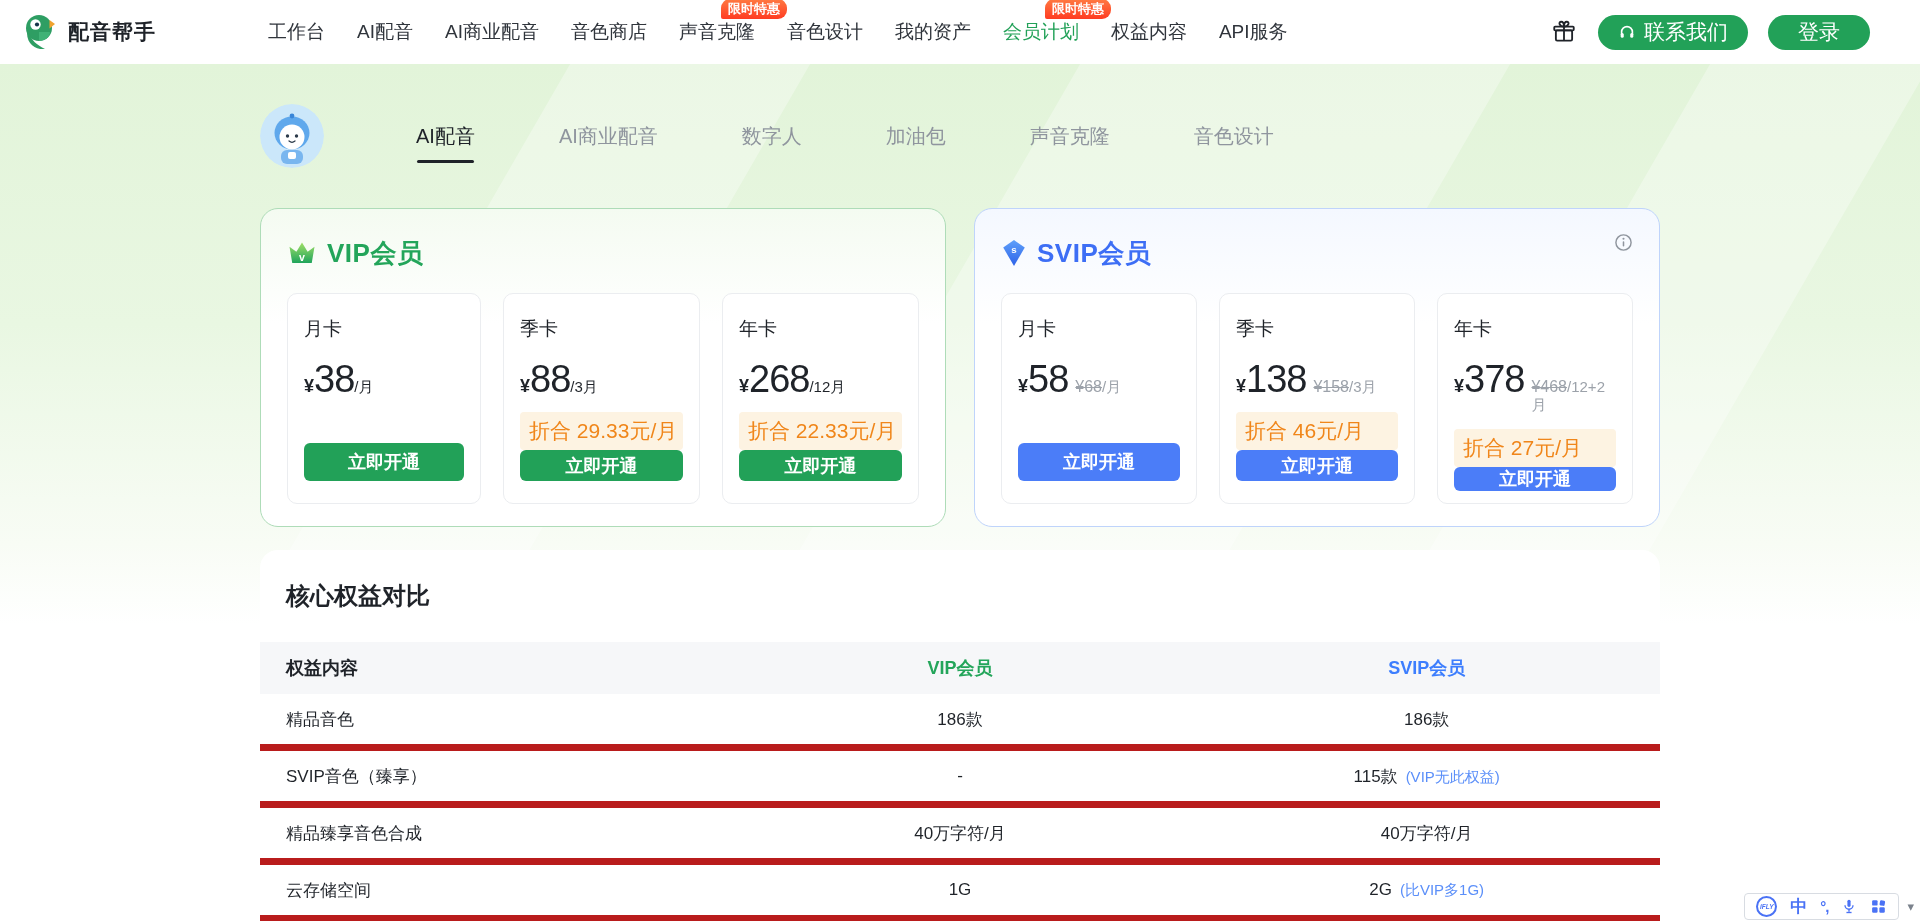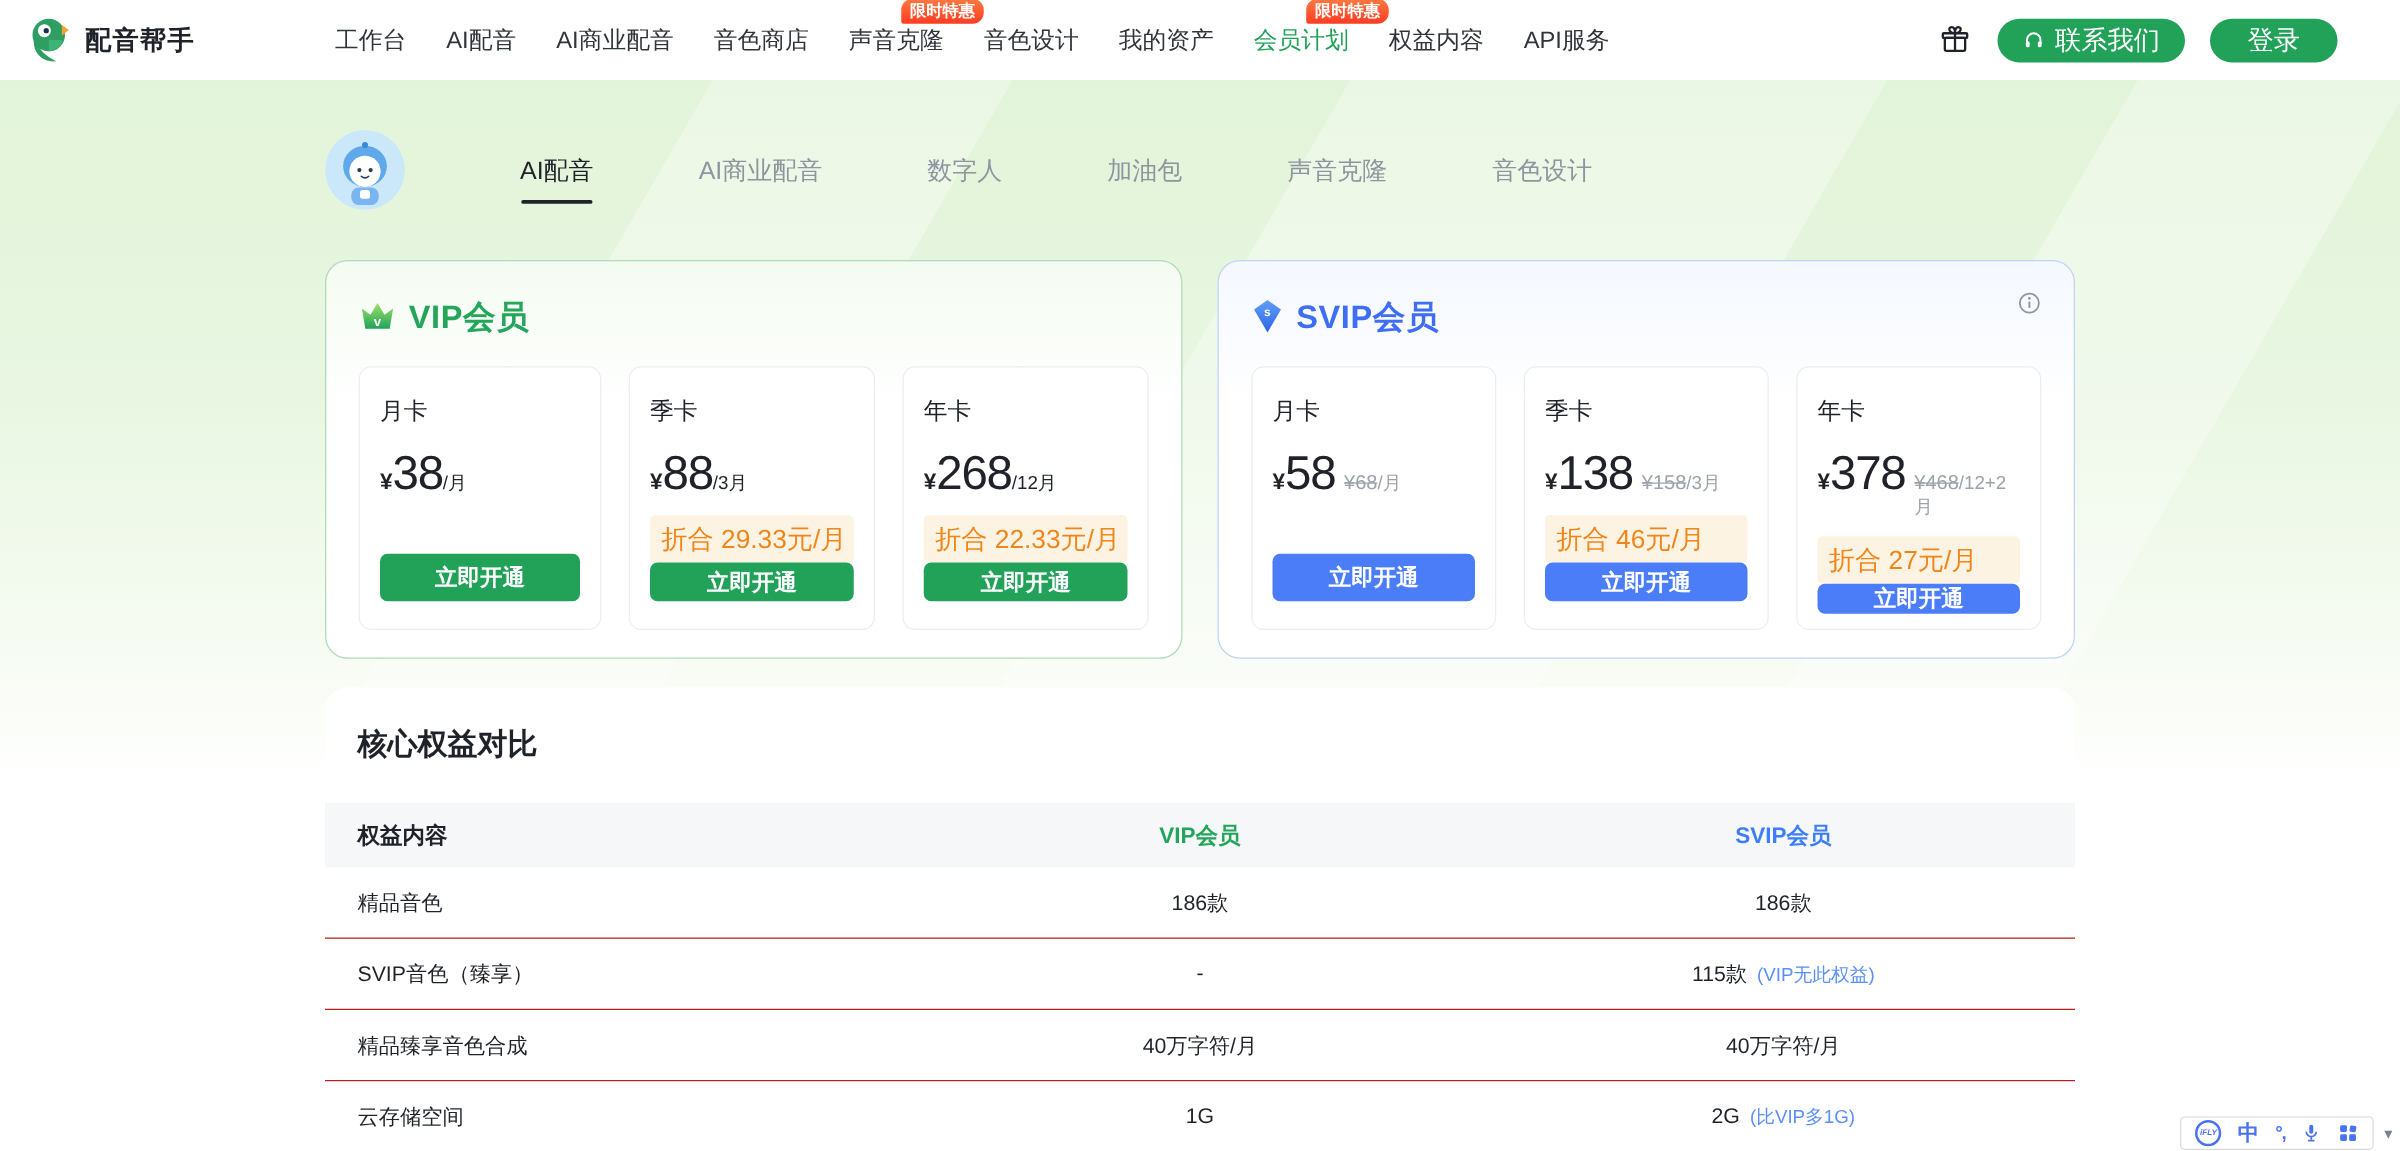--- a/index.html
+++ b/index.html
@@ -75,21 +75,21 @@
   
   .table-card { margin-top:23px; background:#fff; border-radius:18px 18px 0 0; padding-top:30px; min-height:380px; }
   .table-title { font-size:24px; font-weight:bold; color:#1f2329; padding:0 26px; line-height:32px; margin-bottom:30px; }
   .trow { display:grid; grid-template-columns:1fr 1fr 1fr; align-items:center; }
   .trow .c { text-align:center; font-size:17px; color:#1f2329; }
   .trow .c.name { text-align:left; padding-left:26px; }
   .thead { height:52px; background:#f6f7f9; font-weight:bold; }
   .thead .c { font-size:18px; font-weight:bold; }
   .thead .vip-h { color:#23a55a; }
   .thead .svip-h { color:#3d7efe; }
-  .tbody-row { height:57px; border-bottom:1px solid #b91c1c; }
+  .tbody-row { height:57px; border-bottom:7px solid #b91c1c; }
   .note { color:#5b8ff9; font-size:15px; margin-left:8px; }
 
   
   .ime { position:fixed; right:6px; bottom:1px; display:flex; align-items:center; gap:8px; z-index:20; }
   .ime-box { display:flex; align-items:center; gap:13px; background:#fff; border:1px solid #d8dce2;
     border-radius:4px; padding:3px 11px; height:27px; }
   .ifly { width:21px; height:21px; border:2px solid #4a72f5; border-radius:50%; color:#4a72f5;
     font-size:6.5px; font-weight:bold; font-style:italic; display:flex; align-items:center; justify-content:center; cursor:pointer; }
   .ime-lang { color:#4a72f5; font-size:17px; font-weight:bold; cursor:pointer; line-height:1; }
   .ime-punct { color:#4a72f5; font-size:15px; font-weight:bold; cursor:pointer; line-height:1; letter-spacing:-1px; }

